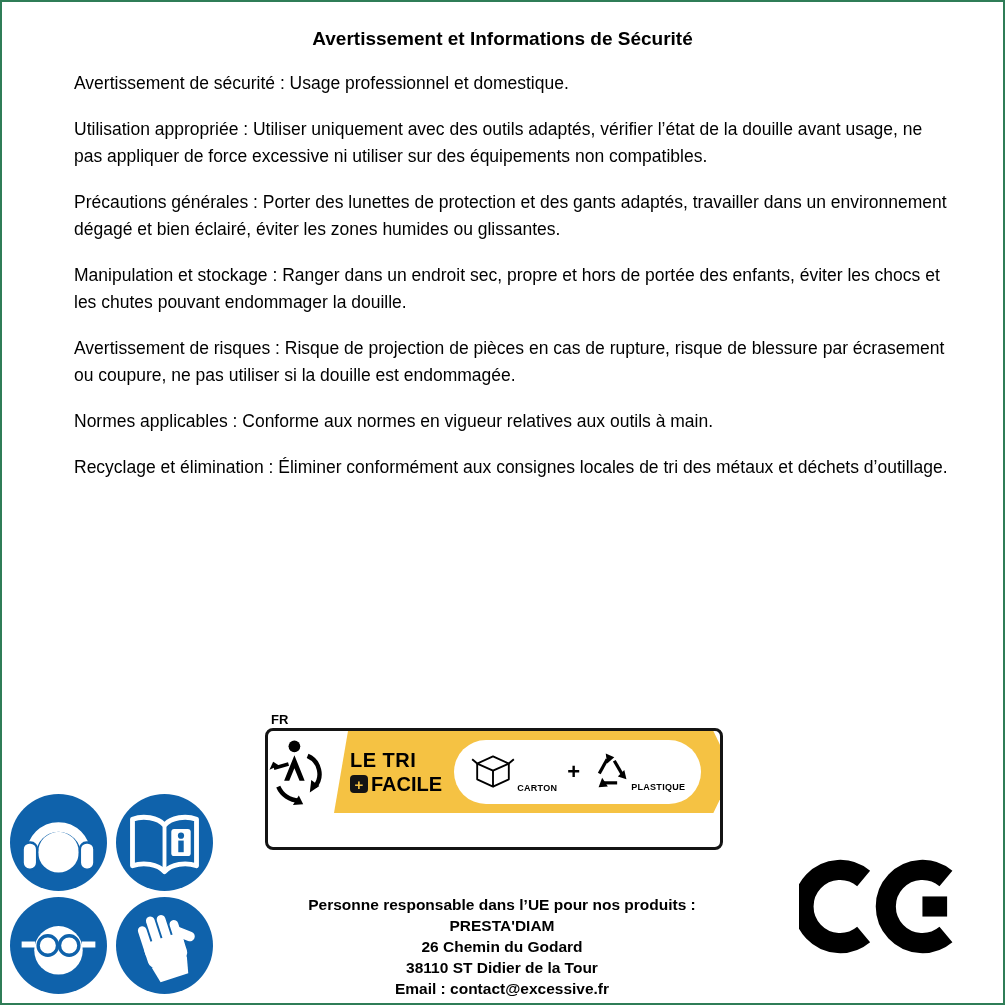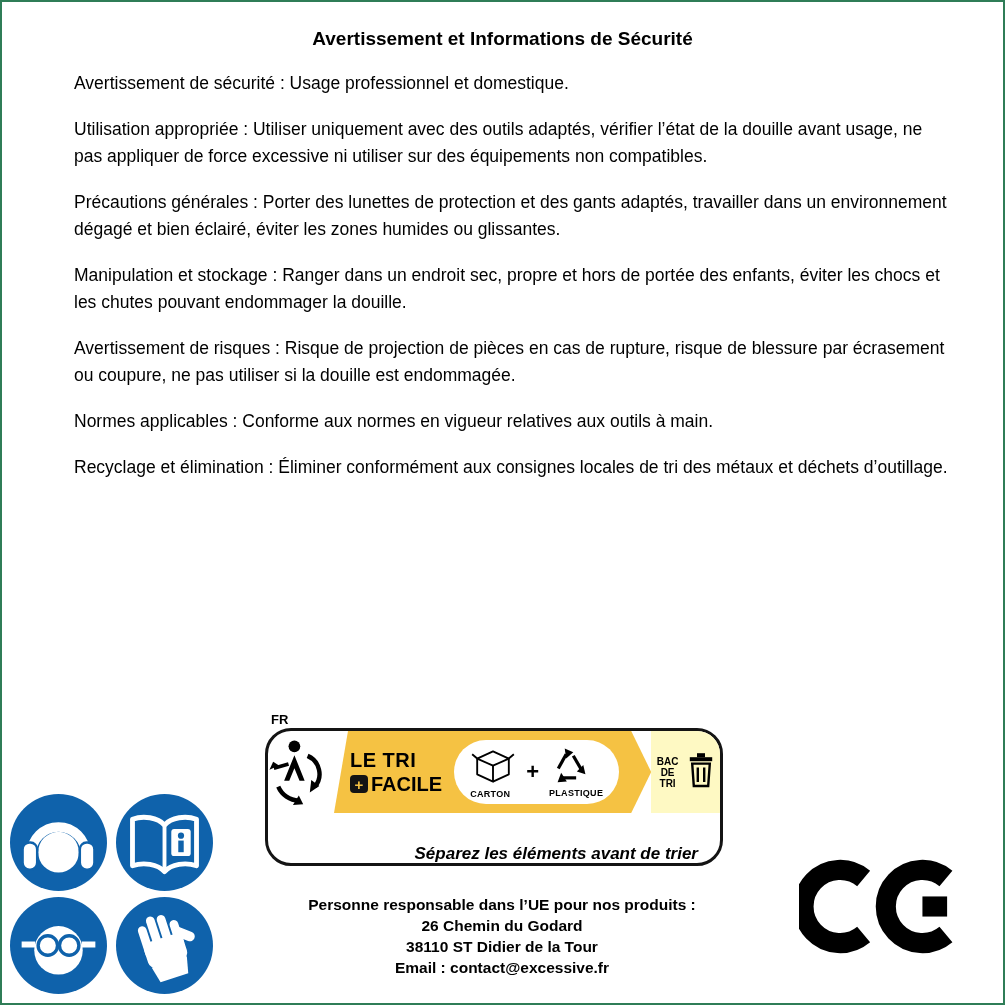--- a/index.html
+++ b/index.html
@@ -38,22 +38,22 @@
     background:var(--safety-blue, #0f62ab);
     display:flex; align-items:center; justify-content:center;
     overflow:hidden;
   }
   .m-icon svg { width:97px; height:97px; }
 
   
   .tri-wrap { position:absolute; left:263px; top:710px; width:458px; }
   .fr { font-weight:bold; font-size:13px; margin-left:6px; }
   .tri-box {
-    margin-top:1px; height:138px;
-    border:3px solid #141414; border-radius:26px;
+    margin-top:1px; height:122px;
+    border:3px solid #141414; border-radius:8px;
     background:#fff; overflow:hidden;
   }
   .tri-top { display:flex; height:82px; align-items:stretch; }
   .triman-fig { width:82px; display:flex; align-items:center; justify-content:center; }
   .yellow-band {
     flex:1; background:var(--tri-yellow, #f5c243);
     clip-path:polygon(14px 0, calc(100% - 20px) 0, 100% 50%, calc(100% - 20px) 100%, 0 100%);
     display:flex; align-items:center; gap:12px;
     padding:5px 32px 5px 16px;
   }
@@ -62,21 +62,21 @@
   .letri-l2 { display:flex; align-items:center; gap:3px; margin-top:4px; font-size:20px; font-weight:bold; }
   .plus-badge {
     width:18px; height:18px; background:#141414; color:var(--tri-yellow,#f5c243);
     display:inline-flex; align-items:center; justify-content:center;
     border-radius:4px; font-size:15px; font-weight:bold;
   }
   .capsule {
     background:#fff; border-radius:34px; height:64px;
     display:flex; align-items:center; gap:10px; padding:0 16px;
   }
-  .material { display:flex; flex-direction:column; align-items:flex-start; gap:1px; }
+  .material { display:flex; flex-direction:row; align-items:flex-end; gap:1px; }
   .mat-label { font-size:9px; font-weight:bold; letter-spacing:.3px; }
   .plus-mid { font-size:22px; font-weight:bold; }
   .bac-area {
     width:90px; background:#fef9c3;
     display:flex; align-items:center; justify-content:center; gap:4px;
   }
   .bac-label { font-size:10px; font-weight:bold; line-height:11px; text-align:center; width:26px; }
   .tri-bottom {
     height:34px; display:flex; align-items:center; justify-content:flex-end;
     padding-right:22px; font-style:italic; font-weight:bold; font-size:17px;margin-top:24px;
@@ -222,20 +222,21 @@
             </svg>
           </span>
         </div>
       </div>
       <div class="tri-bottom">Séparez les éléments avant de trier</div>
     </div>
   </div>
 
   <div class="responsible">
     <div>Personne responsable dans l’UE pour nos produits :</div>
+    <div>PRESTA'DIAM</div>
     <div>26 Chemin du Godard</div>
     <div>38110 ST Didier de la Tour</div>
     <div>Email : contact@excessive.fr</div>
   </div>
 
   <div class="ce">
     <svg viewBox="0 0 175 110" preserveAspectRatio="xMidYMid meet">
       <g fill="none" stroke="#000" stroke-width="22">
         <path d="M 70.7 24.4 A 40 40 0 1 0 70.7 85.6"></path>
         <path d="M 160.7 24.4 A 40 40 0 1 0 160.7 85.6"></path>

